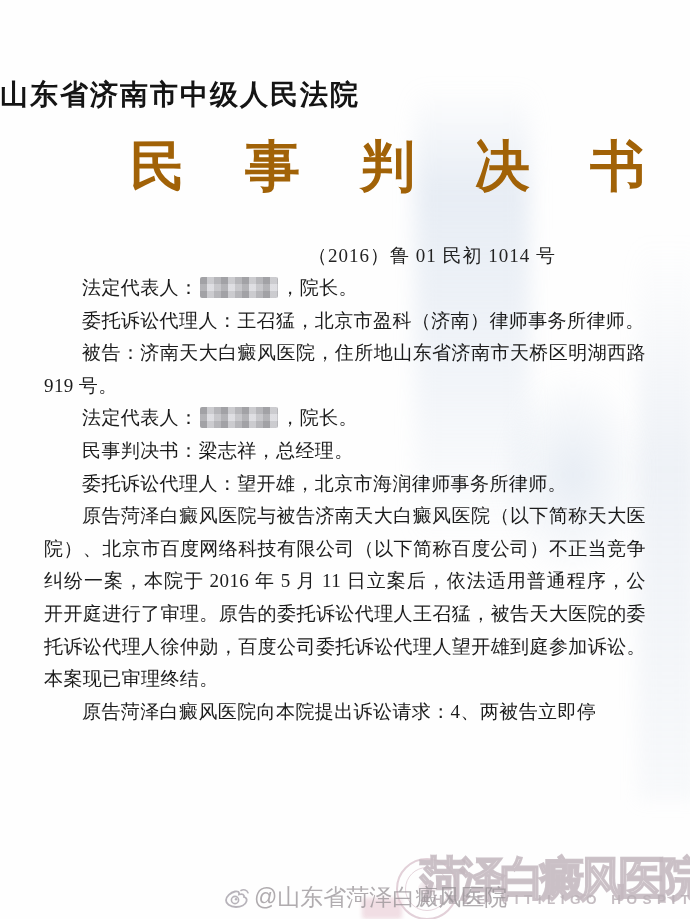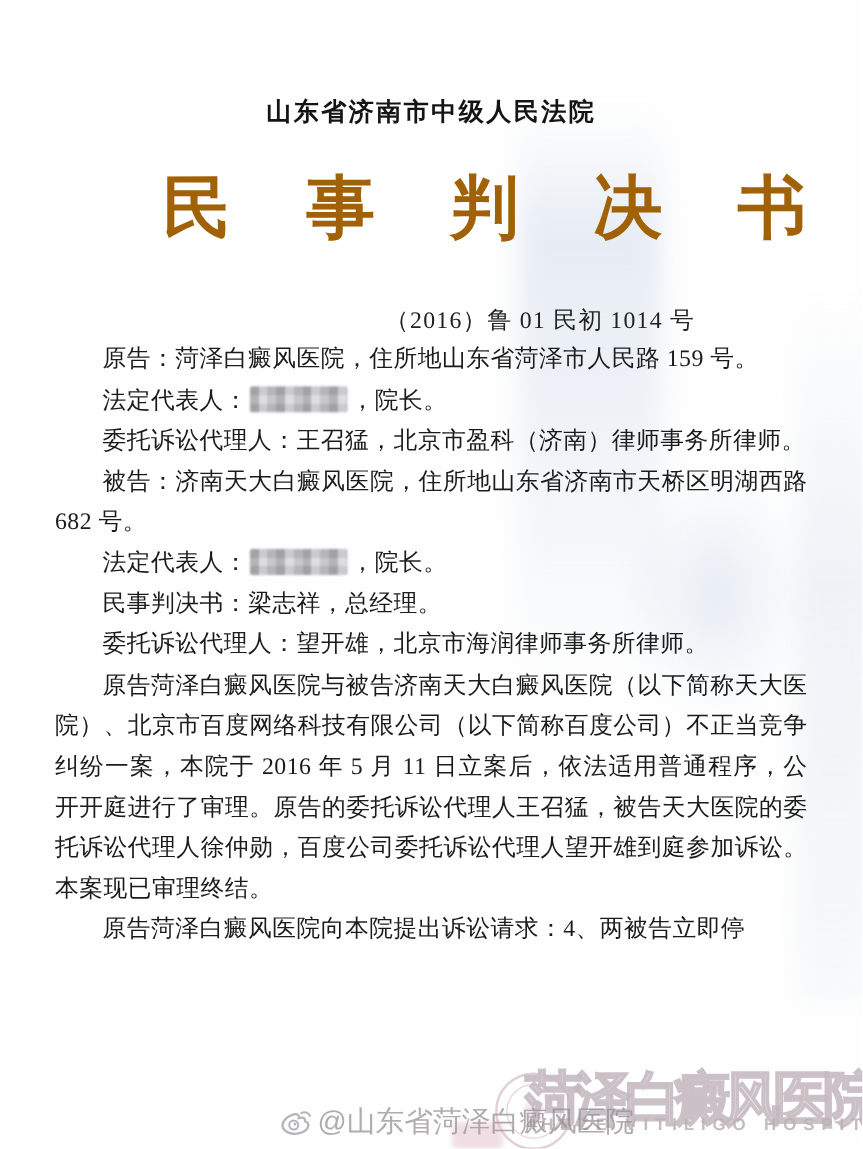--- a/index.html
+++ b/index.html
@@ -28,22 +28,22 @@
   .streak-3 {
     left: 638px; top: 240px; width: 60px; height: 560px;
     background: linear-gradient(180deg, rgba(203,214,230,0) 0%, rgba(203,214,230,0.30) 40%, rgba(203,214,230,0.12) 100%);
     filter: blur(9px);
   }
 
   
   .court-title {
     position: absolute; z-index: 2;
     left: 0; top: 76px; width: 100%;
-    text-align: center;
-    font-size: 20px; font-weight: 700;
+    text-align: left;
+    font-size: 28px; font-weight: 700;
     letter-spacing: 2px;
     color: #141414;
     white-space: nowrap;
   }
   .doc-type {
     position: absolute; z-index: 2;
     left: 130px; top: 130px;
     font-size: 55px; font-weight: 700;
     letter-spacing: 60px;
     color: #a16207;
@@ -143,24 +143,23 @@
 
   <div class="streak streak-1"></div>
   <div class="streak streak-2"></div>
   <div class="streak streak-3"></div>
 
   <div class="court-title">山东省济南市中级人民法院</div>
   <div class="doc-type">民事判决书</div>
   <div class="case-number">（2016）鲁 01 民初 1014 号</div>
 
   <div class="body-text">
-    <p>原告：菏泽白癜风医院，住所地山东省菏泽市人民路 159 号。</p>
     <p><span>法定代表人：</span><span class="redacted-name"></span><span>，院长。</span></p>
     <p>委托诉讼代理人：王召猛，北京市盈科（济南）律师事务所律师。</p>
-    <p>被告：济南天大白癜风医院，住所地山东省济南市天桥区明湖西路 682 号。</p>
+    <p>被告：济南天大白癜风医院，住所地山东省济南市天桥区明湖西路 919 号。</p>
     <p><span>法定代表人：</span><span class="redacted-name"></span><span>，院长。</span></p>
     <p>民事判决书：梁志祥，总经理。</p>
     <p>委托诉讼代理人：望开雄，北京市海润律师事务所律师。</p>
     <p>原告菏泽白癜风医院与被告济南天大白癜风医院（以下简称天大医院）、北京市百度网络科技有限公司（以下简称百度公司）不正当竞争纠纷一案，本院于 2016 年 5 月 11 日立案后，依法适用普通程序，公开开庭进行了审理。原告的委托诉讼代理人王召猛，被告天大医院的委托诉讼代理人徐仲勋，百度公司委托诉讼代理人望开雄到庭参加诉讼。本案现已审理终结。</p>
     <p>原告菏泽白癜风医院向本院提出诉讼请求：4、两被告立即停</p>
   </div>
 
   <div class="wm wm-seal"></div>
   <div class="wm wm-pink-patch"></div>
   <div class="wm wm-hospital-cn">菏泽白癜风医院</div>

